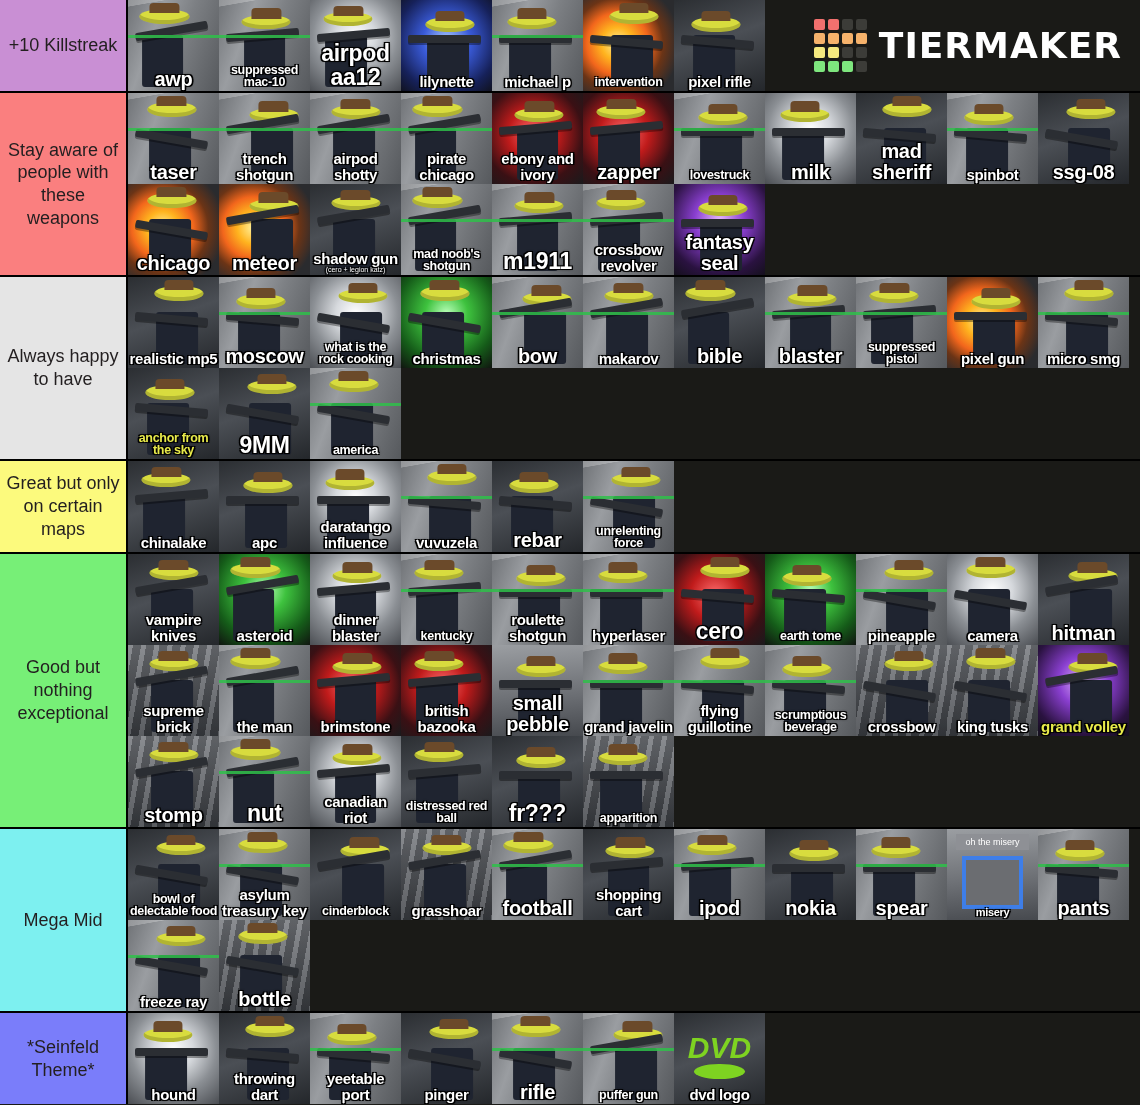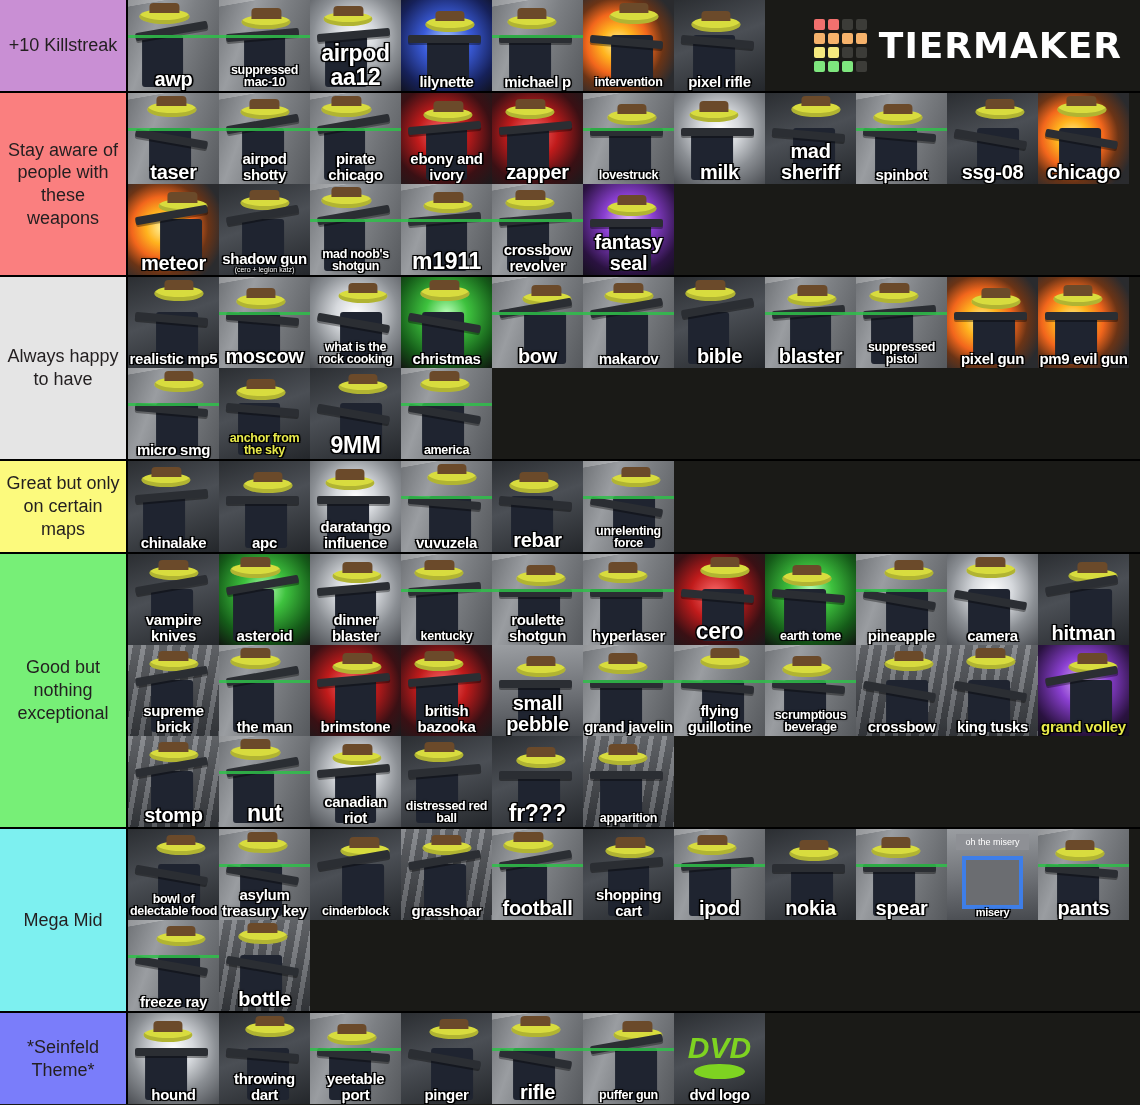--- a/index.html
+++ b/index.html
@@ -258,20 +258,28 @@
         <div class="item">
           <div class="art bg-hall">
             <div class="fig" style="left: 46%;"></div>
             <div class="hat" style="left: 48%; top: 10%;"></div>
             <div class="gunbar" style="top: 46%; transform: rotate(10deg);"></div>
           </div>
           <div class="cap lg ">taser</div>
         </div>
         <div class="item">
           <div class="art bg-hall">
+            <div class="fig" style="left: 58%;"></div>
+            <div class="hat" style="left: 60%; top: 16%;"></div>
+            <div class="gunbar" style="top: 30%; transform: rotate(-10deg);"></div>
+          </div>
+          <div class="cap  ">trench shotgun</div>
+        </div>
+        <div class="item">
+          <div class="art bg-hall">
             <div class="fig" style="left: 48%;"></div>
             <div class="hat" style="left: 50%; top: 13%;"></div>
             <div class="gunbar" style="top: 30%; transform: rotate(-10deg);"></div>
           </div>
           <div class="cap  ">airpod shotty</div>
         </div>
         <div class="item">
           <div class="art bg-hall">
             <div class="fig" style="left: 38%;"></div>
             <div class="hat" style="left: 40%; top: 10%;"></div>
@@ -470,28 +478,20 @@
         </div>
         <div class="item">
           <div class="art bg-fire">
             <div class="fig" style="left: 52%;"></div>
             <div class="hat" style="left: 54%; top: 19%;"></div>
             <div class="gunbar" style="top: 38%; transform: rotate(0deg);"></div>
           </div>
           <div class="cap  ">pixel gun</div>
         </div>
         <div class="item">
-          <div class="art bg-fire">
-            <div class="fig" style="left: 42%;"></div>
-            <div class="hat" style="left: 44%; top: 16%;"></div>
-            <div class="gunbar" style="top: 38%; transform: rotate(0deg);"></div>
-          </div>
-          <div class="cap  ">pm9 evil gun</div>
-        </div>
-        <div class="item">
           <div class="art bg-hall">
             <div class="fig" style="left: 54%;"></div>
             <div class="hat" style="left: 56%; top: 10%;"></div>
             <div class="gunbar" style="top: 42%; transform: rotate(5deg);"></div>
           </div>
           <div class="cap  ">micro smg</div>
         </div>
         <div class="item">
           <div class="art bg-dark">
             <div class="fig" style="left: 44%;"></div>

